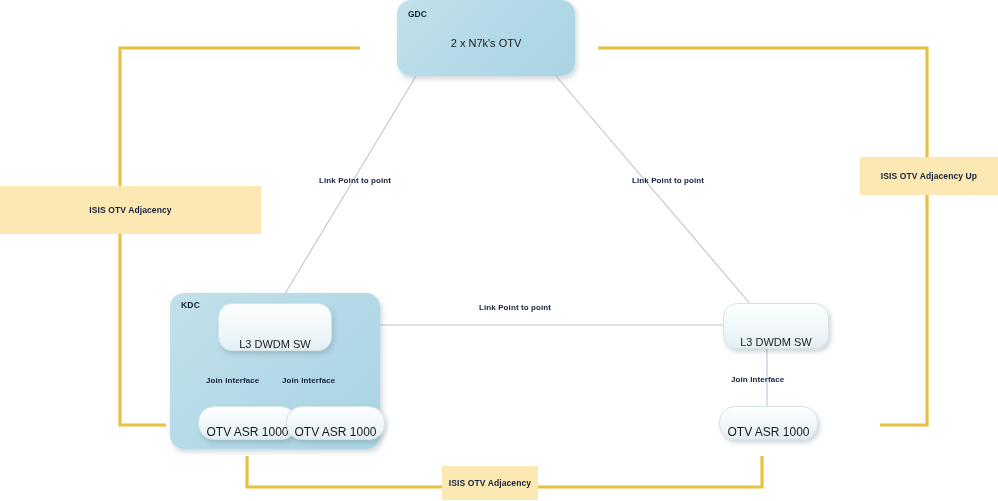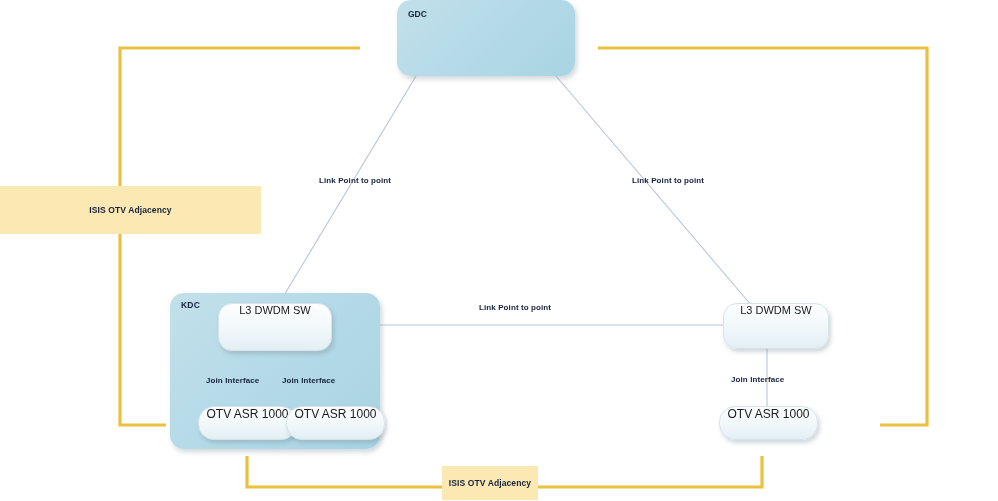--- a/index.html
+++ b/index.html
@@ -69,21 +69,21 @@
     color: #1a1a1a;
   }
   
   .node {
     position: absolute;
     background: linear-gradient(180deg, #fdfeff 0%, #f3f9fb 45%, #e3eff4 100%);
     border: 1px solid #d6e4ea;
     border-radius: 13px;
     box-shadow: 2px 3px 4px rgba(110,130,140,0.32);
     display: flex;
-    align-items: flex-start;
+    align-items: flex-end;
     justify-content: center;
     color: #1a1a1a;
   }
   .node.sw {
     font-size: 11px;
     border-radius: 14px;
   }
   .node.asr {
     font-size: 12px;
     border-radius: 16px;
@@ -134,20 +134,21 @@
 
     <line x1="264" y1="349" x2="238" y2="407" stroke="#b9c6d8" stroke-width="1.1"></line>
 
     <line x1="288" y1="349" x2="324" y2="407" stroke="#b9c6d8" stroke-width="1.1"></line>
 
     <line x1="767" y1="347" x2="767" y2="407" stroke="#b9c6d8" stroke-width="1.1"></line>
   </svg>
 
   <div class="site-box" id="gdc-box">
     <div id="gdc-title">GDC</div>
+    <div id="gdc-text">2 x N7k's OTV</div>
   </div>
 
   <div class="site-box" id="kdc-box" style="left:170px; top:293px; width:210px; height:156px;">
     <div class="site-label">KDC</div>
   </div>
 
 
   <div class="node sw" style="left:218px; top:303px; width:112px; height:46px;">
     <span>L3 DWDM SW</span>
   </div>
@@ -172,18 +173,21 @@
   <div class="link-label" style="left:632px; top:176px;">Link Point to point</div>
   <div class="link-label" style="left:479px; top:303px;">Link Point to point</div>
   <div class="link-label" style="left:206px; top:376px;">Join Interface</div>
   <div class="link-label" style="left:282px; top:376px;">Join Interface</div>
   <div class="link-label" style="left:731px; top:375px;">Join Interface</div>
 
   <div class="callout" style="left:0px; top:186px; width:261px; height:48px;">
     <span>ISIS OTV Adjacency</span>
   </div>
 
+  <div class="callout" style="left:860px; top:157px; width:138px; height:38px;">
+    <span>ISIS OTV Adjacency Up</span>
+  </div>
 
   <div class="callout" style="left:442px; top:466px; width:96px; height:34px;">
     <span>ISIS OTV Adjacency</span>
   </div>
 
 </div>
 
 </body></html>

